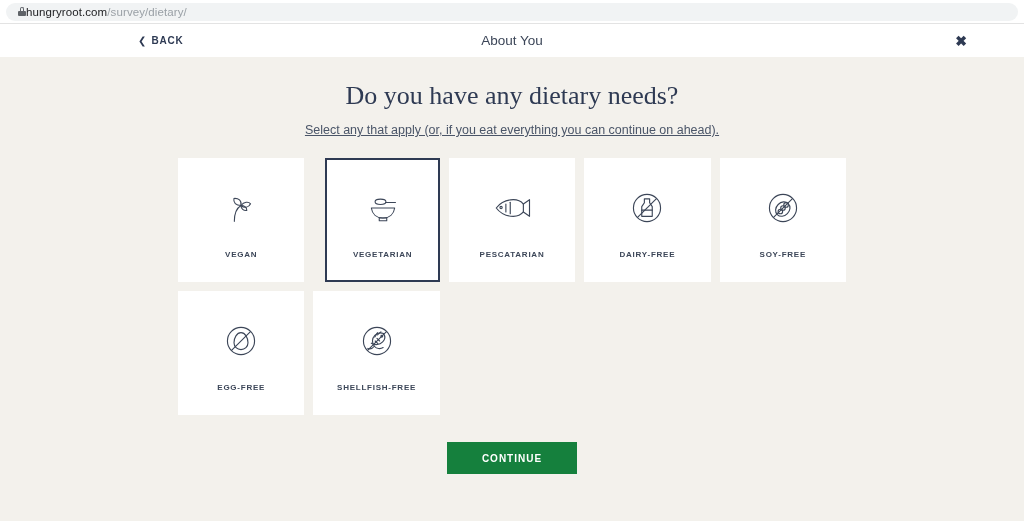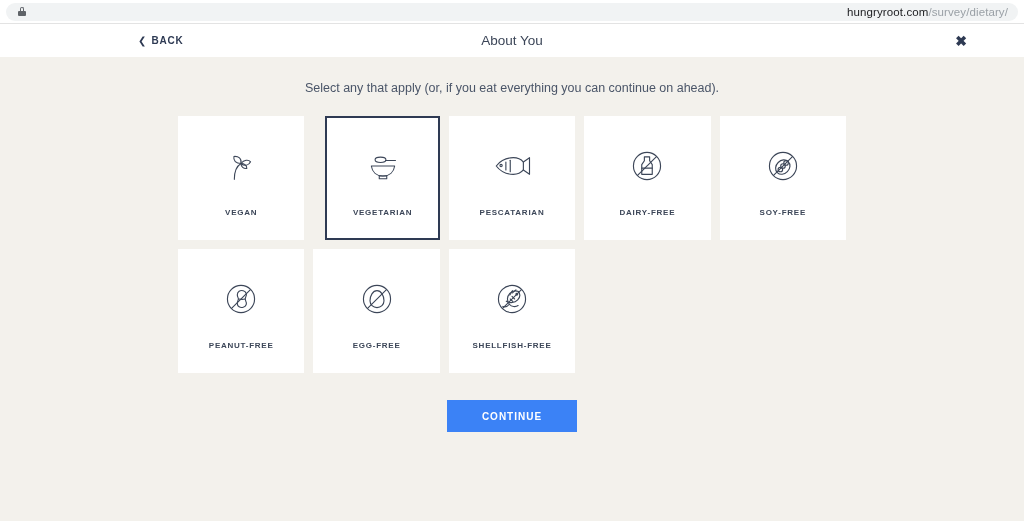--- a/index.html
+++ b/index.html
@@ -20,21 +20,20 @@
     border-bottom: 1px solid #e3e3e3;
   }
   .url-pill {
     display: flex;
     align-items: center;
     height: 18px;
     width: 100%;
     background: #f1f3f4;
     border-radius: 9px;
     padding: 0 10px;
-    justify-content: space-between;
   }
   .lock {
     width: 8px; height: 9px; position: relative; flex: none;
     margin-left: 2px;
   }
   .lock .body {
     position: absolute; bottom: 0; left: 0;
     width: 8px; height: 5.5px; background: #5f6368; border-radius: 1px;
   }
   .lock .shackle {
@@ -104,20 +103,21 @@
     font-size: 26px;
     color: #2e3a53;
     font-weight: 400;
     margin-bottom: 12px;
   }
   #page-subtitle {
     text-align: center;
     font-size: 12.5px;
     color: #4a5568;
     margin-bottom: 21px;
+    text-decoration: underline;
   }
 
   #options-grid {
     width: 668px;
     margin: 0 auto;
     display: grid;
     grid-template-columns: repeat(5, 1fr);
     gap: 9px;
   }
   .option-card {
@@ -182,20 +182,21 @@
   </div>
   <div id="header-title">About You</div>
   <div id="close-button">✖</div>
 </div>
 
 <div id="progress-track" style="background: rgb(231, 242, 236);">
   <div id="progress-fill" style="width: 20%; background: rgb(121, 196, 161);"></div>
 </div>
 
 <div id="main" style="background: rgb(243, 241, 236);">
+  <h1 id="page-title">Do you have any dietary needs?</h1>
   <p id="page-subtitle">Select any that apply (or, if you eat everything you can continue on ahead).</p>
 
   <div id="options-grid">
       <div class="option-card">
         <div class="option-icon">
           <svg width="40" height="40" viewBox="0 0 48 48" fill="none" stroke="#3c4658" stroke-width="1.3" stroke-linecap="round" stroke-linejoin="round">
             <path d="M16 40 C16 30 19 24 24 21"></path>
             <path d="M24 21 C18 21 14.5 17.5 15.5 12.5 C21 12 25 15 24 21 Z"></path>
             <path d="M24 21 C27.5 16.5 33 16 35.5 19 C33.5 23.5 27.5 24.5 24 21 Z"></path>
             <path d="M24 21 C24 25 27 27.5 31 27 C31 23 27.5 20.8 24 21 Z"></path>
@@ -242,31 +243,20 @@
           <svg width="42" height="42" viewBox="0 0 48 48" fill="none" stroke="#3c4658" stroke-width="1.3" stroke-linecap="round" stroke-linejoin="round">
             <circle cx="24" cy="24" r="15.5"></circle>
             <line x1="13.2" y1="34.8" x2="34.8" y2="13.2"></line>
             <path d="M17.5 31.5 C14.5 28.5 15 23.5 18.5 20 C22 16.5 27 16 30 19 C33 22 32.5 27 29 30.5 C25.5 34 20.5 34.5 17.5 31.5 Z"></path>
             <circle cx="21" cy="28" r="2.6"></circle>
             <circle cx="24" cy="24" r="2.6"></circle>
             <circle cx="27.5" cy="20.5" r="2.6"></circle>
           </svg>
         </div>
         <div class="option-label">SOY-FREE</div>
-      </div>
-      <div class="option-card">
-        <div class="option-icon">
-          <svg width="42" height="42" viewBox="0 0 48 48" fill="none" stroke="#3c4658" stroke-width="1.3" stroke-linecap="round" stroke-linejoin="round">
-            <circle cx="24" cy="24" r="15.5"></circle>
-            <line x1="13.2" y1="34.8" x2="34.8" y2="13.2"></line>
-            <path d="M26.5 14.5 C30 15.5 31 19 29.5 21.5 C28.3 23.5 28.3 24.5 29.5 26.5 C31 29 30 32.5 26.5 33.5 C23 34.5 19.8 32.5 19.8 29 C19.8 26.5 21 25.5 21 24 C21 22.5 19.8 21.5 19.8 19 C19.8 15.5 23 13.5 26.5 14.5 Z"></path>
-            <path d="M21.5 24 C24 24.5 26.5 24.5 28.8 24"></path>
-          </svg>
-        </div>
-        <div class="option-label">PEANUT-FREE</div>
       </div>
       <div class="option-card">
         <div class="option-icon">
           <svg width="42" height="42" viewBox="0 0 48 48" fill="none" stroke="#3c4658" stroke-width="1.3" stroke-linecap="round" stroke-linejoin="round">
             <circle cx="24" cy="24" r="15.5"></circle>
             <line x1="13.2" y1="34.8" x2="34.8" y2="13.2"></line>
             <path d="M24 14.5 C28.8 14.5 32 20.5 32 26 C32 30.5 28.4 33.8 24 33.8 C19.6 33.8 16 30.5 16 26 C16 20.5 19.2 14.5 24 14.5 Z"></path>
           </svg>
         </div>
         <div class="option-label">EGG-FREE</div>
@@ -284,15 +274,15 @@
             <circle cx="29.5" cy="18.5" r="1"></circle>
             <path d="M24 21 L27 24"></path>
             <path d="M22 24 L25 27"></path>
           </svg>
         </div>
         <div class="option-label">SHELLFISH-FREE</div>
       </div>
     </div>
 
   <div id="continue-row">
-    <button id="continue-button" style="background: #3b82f6;">CONTINUE</button>
+    <button id="continue-button" style="background: #15803d;">CONTINUE</button>
   </div>
 </div>
 
 </body></html>

